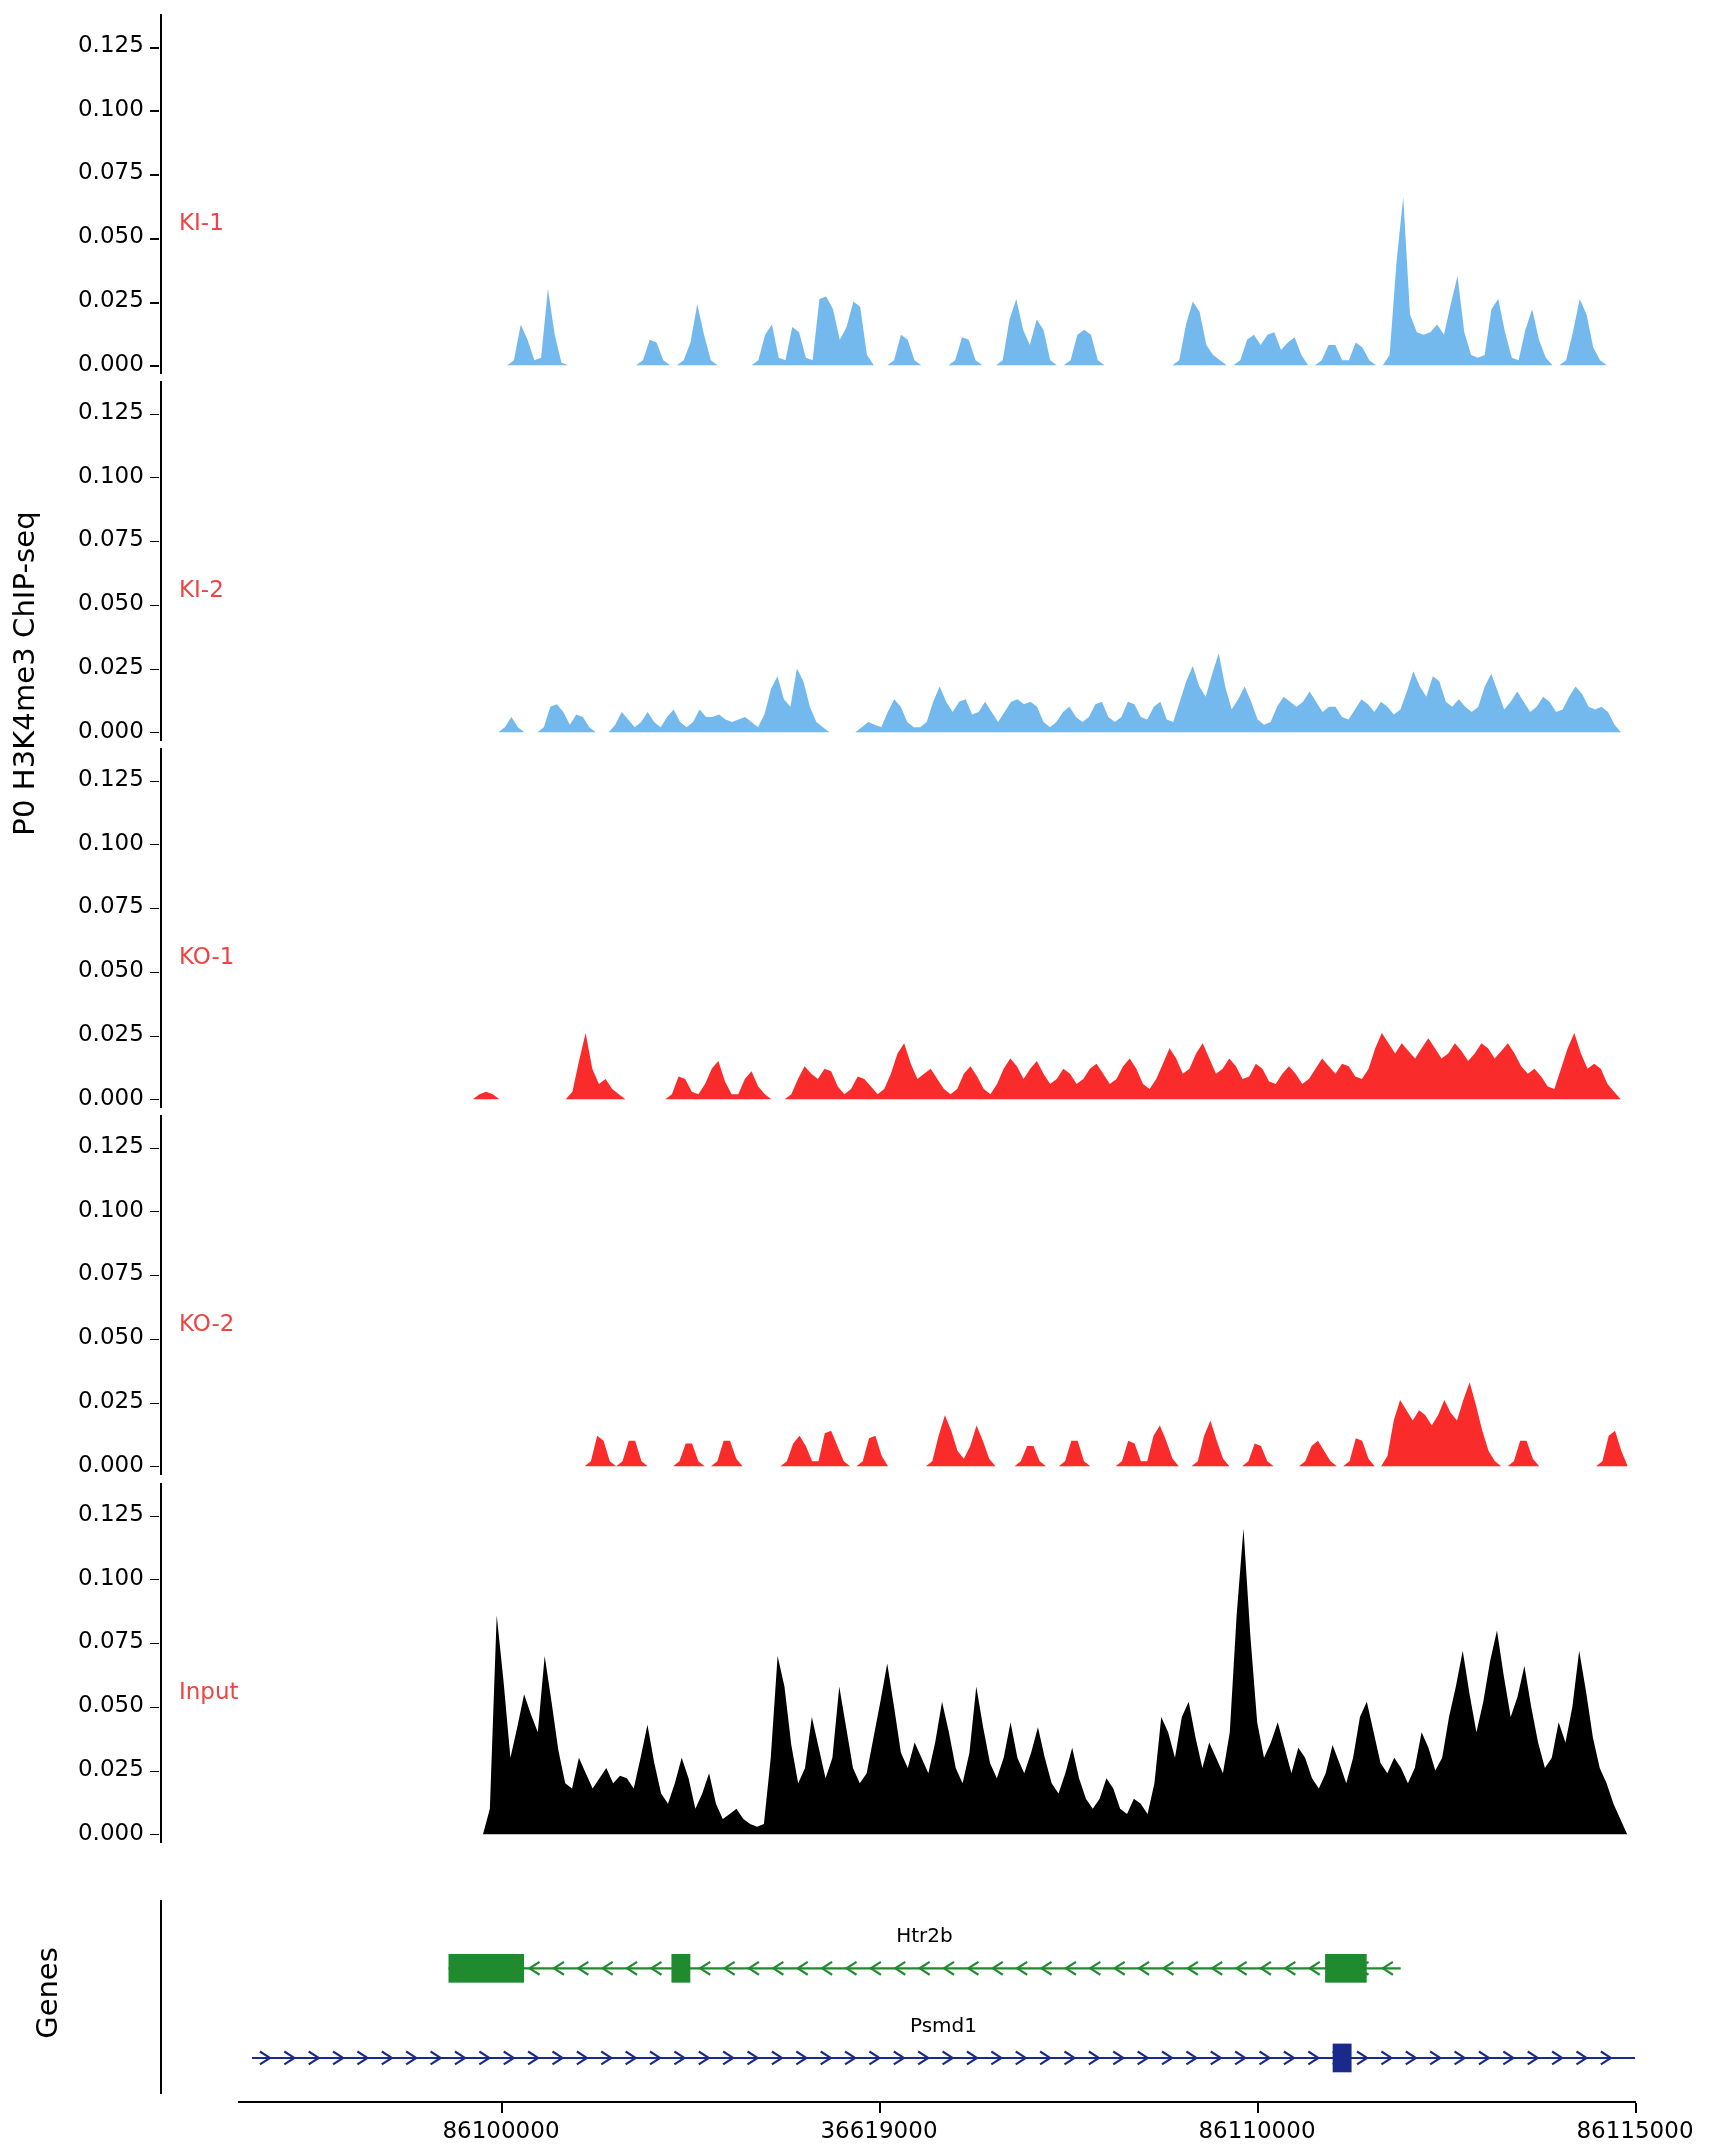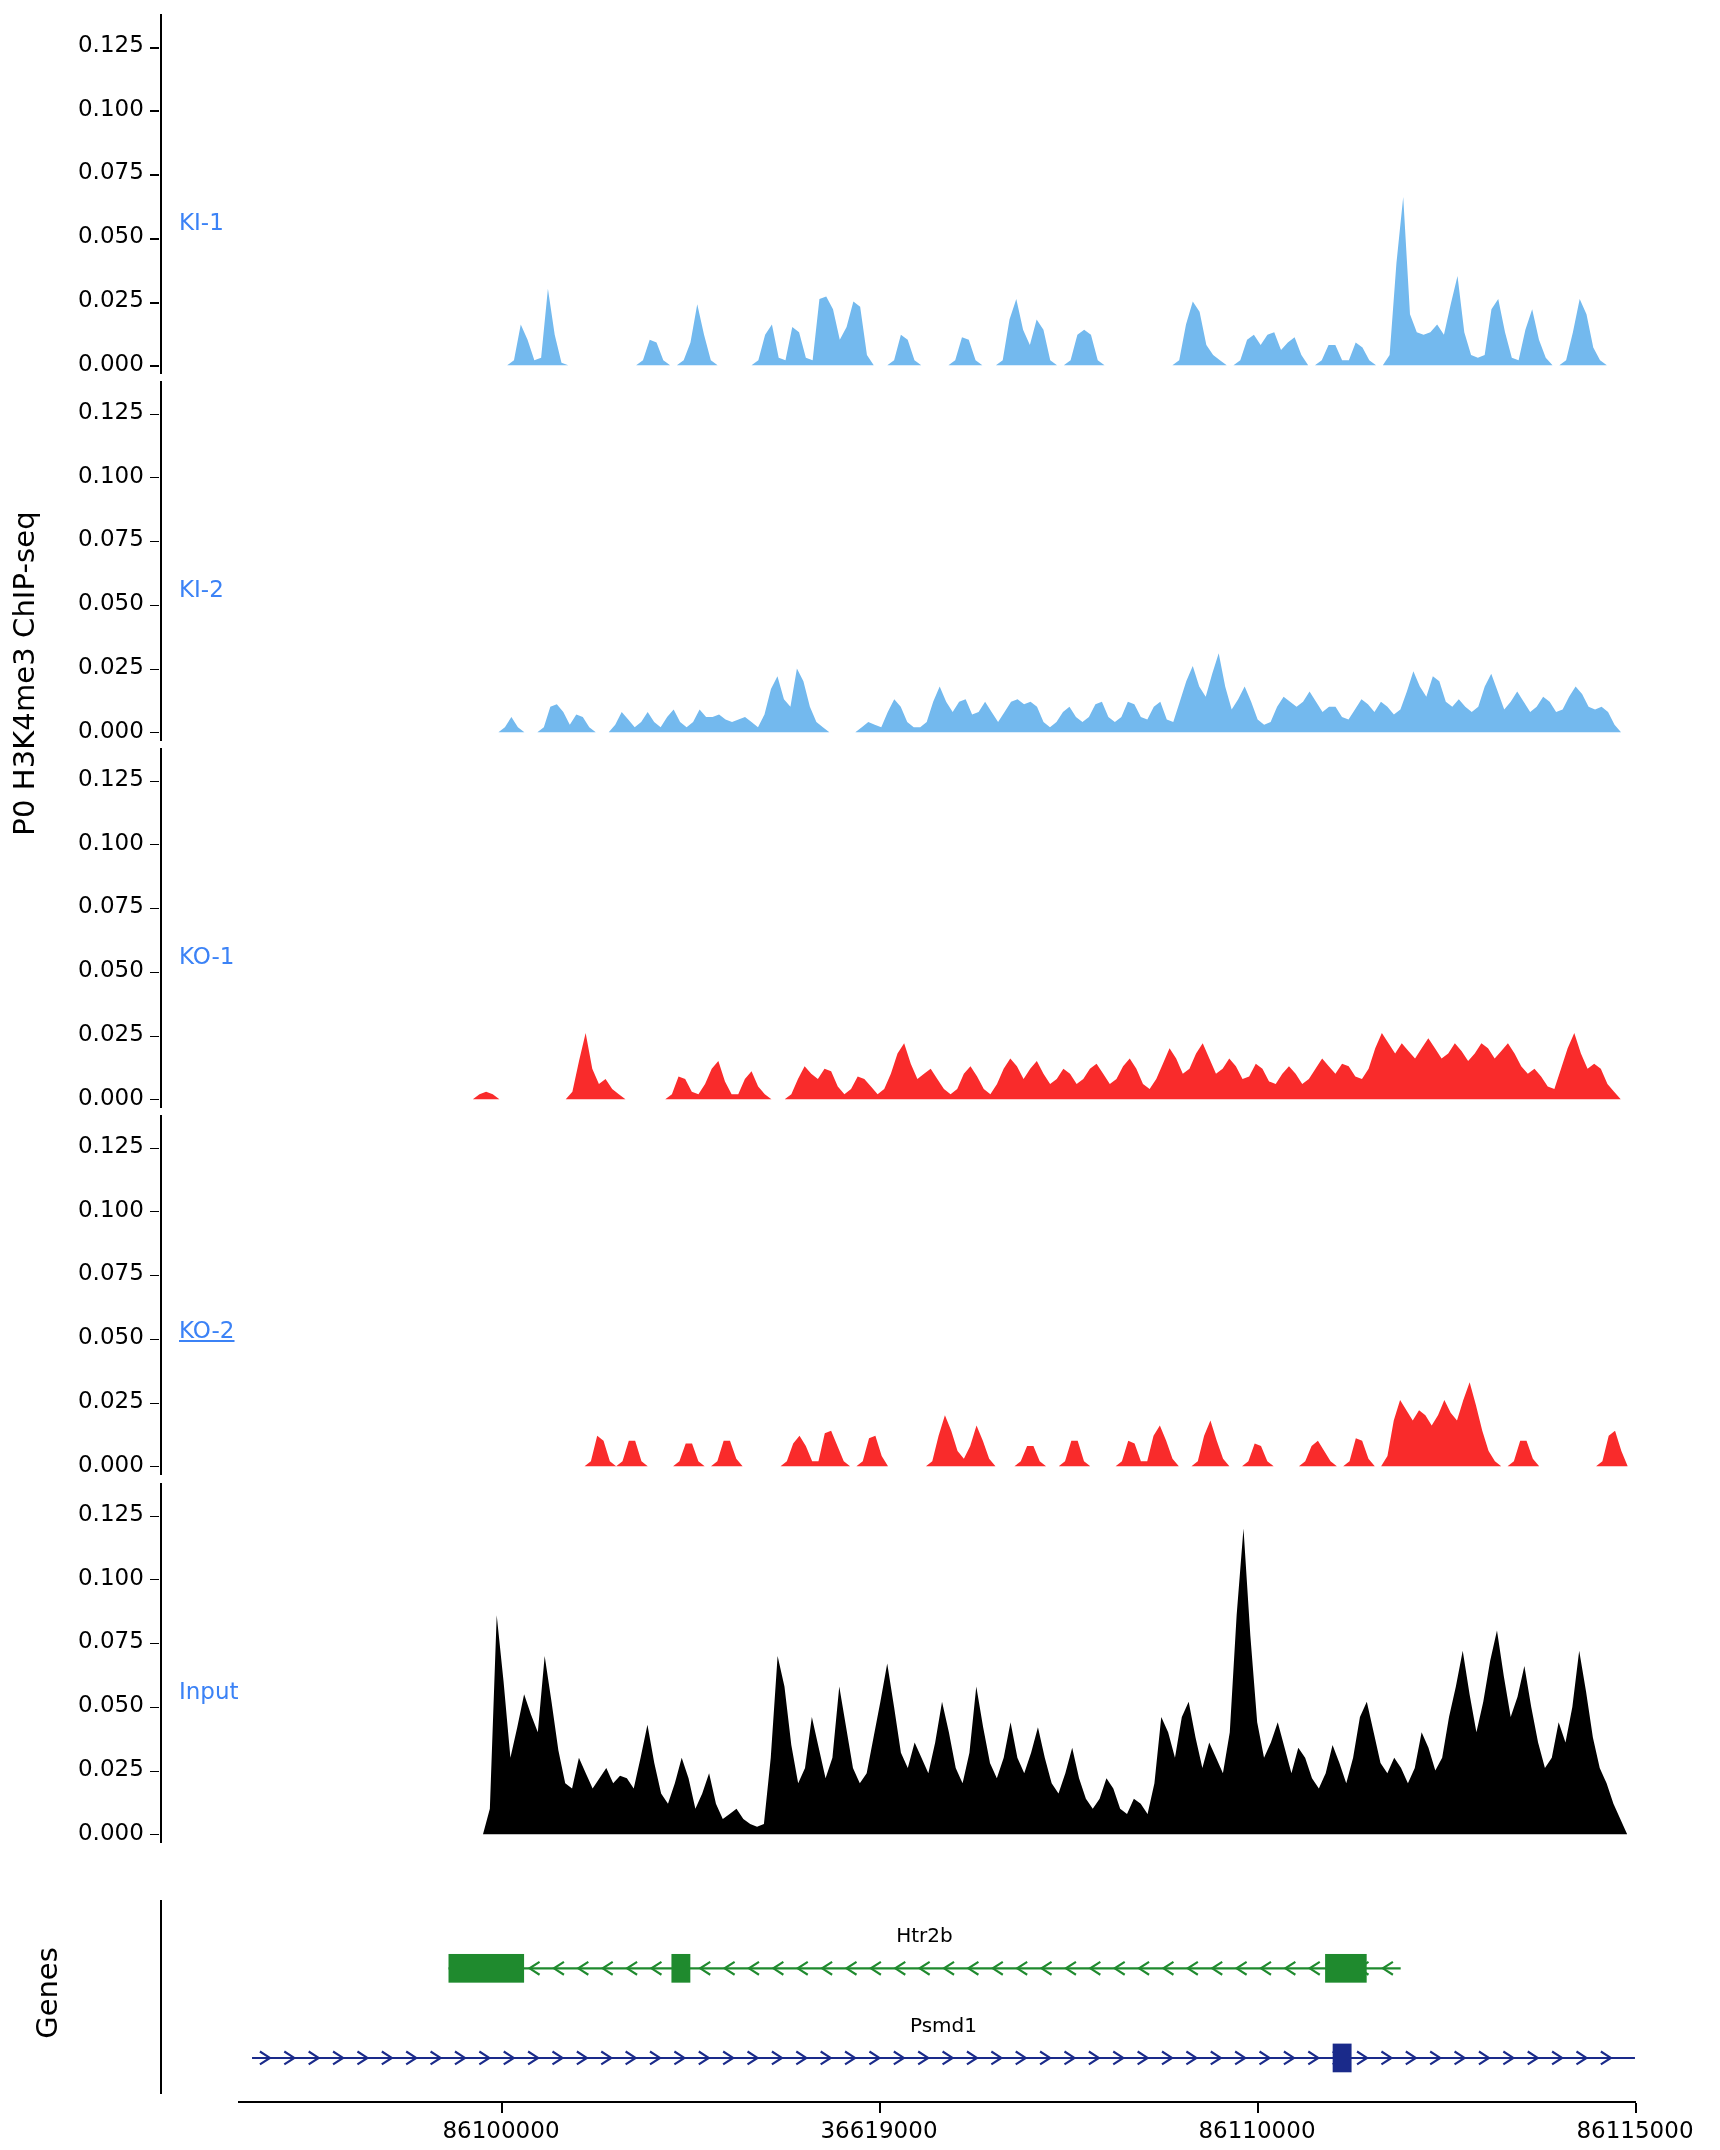--- a/index.html
+++ b/index.html
@@ -60,21 +60,21 @@
   .ytlabel {
     position: absolute;
     font-size: 23px;
     color: #000;
     text-align: right;
     white-space: nowrap;
   }
   .trackname {
     position: absolute;
     font-size: 23px;
-    color: #3b82f6;
+    color: #ef4444;
     white-space: nowrap;
   }
   .plotsvg {
     position: absolute;
     left: 0;
     top: 0;
   }
   .xtlabel {
     position: absolute;
     font-size: 23px;
@@ -163,21 +163,21 @@
         <div class="tick" style="left: 150px; top: 288px;"></div>
         <div class="ytlabel" style="left: 10.8px; width: 133px; top: 272px;">0.025</div>
         <div class="tick" style="left: 150px; top: 224px;"></div>
         <div class="ytlabel" style="left: 10.8px; width: 133px; top: 208px;">0.050</div>
         <div class="tick" style="left: 150px; top: 160px;"></div>
         <div class="ytlabel" style="left: 10.8px; width: 133px; top: 144px;">0.075</div>
         <div class="tick" style="left: 150px; top: 96px;"></div>
         <div class="ytlabel" style="left: 10.8px; width: 133px; top: 81px;">0.100</div>
         <div class="tick" style="left: 150px; top: 33px;"></div>
         <div class="ytlabel" style="left: 10.8px; width: 133px; top: 17px;">0.125</div>
-        <div class="trackname" style="left: 179px; top: 202px; text-decoration: underline;">KO-2</div>
+        <div class="trackname" style="left: 179px; top: 195px;">KO-2</div>
         <svg class="plotsvg" width="1473" height="360" style="left: 161px; top: 0px;" viewBox="0 0 2055 502">
           <path d="M0.00,490.00 L8.82,490.00 L17.64,490.00 L26.46,490.00 L35.28,490.00 L44.10,490.00 L52.92,490.00 L61.74,490.00 L70.56,490.00 L79.38,490.00 L88.20,490.00 L97.02,490.00 L105.84,490.00 L114.66,490.00 L123.48,490.00 L132.30,490.00 L141.12,490.00 L149.94,490.00 L158.76,490.00 L167.58,490.00 L176.39,490.00 L185.21,490.00 L194.03,490.00 L202.85,490.00 L211.67,490.00 L220.49,490.00 L229.31,490.00 L238.13,490.00 L246.95,490.00 L255.77,490.00 L264.59,490.00 L273.41,490.00 L282.23,490.00 L291.05,490.00 L299.87,490.00 L308.69,490.00 L317.51,490.00 L326.33,490.00 L335.15,490.00 L343.97,490.00 L352.79,490.00 L361.61,490.00 L370.43,490.00 L379.25,490.00 L388.07,490.00 L396.89,490.00 L405.71,490.00 L414.53,490.00 L423.35,490.00 L432.17,490.00 L440.99,490.00 L449.81,490.00 L458.63,490.00 L467.45,490.00 L476.27,490.00 L485.09,490.00 L493.91,490.00 L502.73,490.00 L511.55,490.00 L520.36,490.00 L529.18,490.00 L538.00,490.00 L546.82,490.00 L555.64,490.00 L564.46,490.00 L573.28,490.00 L582.10,490.00 L590.92,490.00 L599.74,482.89 L608.56,447.33 L617.38,454.44 L626.20,482.89 L635.02,490.00 L643.84,482.89 L652.66,454.44 L661.48,454.44 L670.30,482.89 L679.12,490.00 L687.94,490.00 L696.76,490.00 L705.58,490.00 L714.40,490.00 L723.22,482.89 L732.04,458.00 L740.86,458.00 L749.68,482.89 L758.50,490.00 L767.32,490.00 L776.14,482.89 L784.96,454.44 L793.78,454.44 L802.60,479.33 L811.42,490.00 L820.24,490.00 L829.06,490.00 L837.88,490.00 L846.70,490.00 L855.52,490.00 L864.33,490.00 L873.15,482.89 L881.97,458.00 L890.79,447.33 L899.61,461.56 L908.43,482.89 L917.25,482.89 L926.07,443.78 L934.89,440.22 L943.71,461.56 L952.53,482.89 L961.35,490.00 L970.17,490.00 L978.99,482.89 L987.81,450.89 L996.63,447.33 L1005.45,475.78 L1014.27,490.00 L1023.09,490.00 L1031.91,490.00 L1040.73,490.00 L1049.55,490.00 L1058.37,490.00 L1067.19,490.00 L1076.01,482.89 L1084.83,447.33 L1093.65,418.89 L1102.47,440.22 L1111.29,468.67 L1120.11,479.33 L1128.93,461.56 L1137.75,433.11 L1146.57,454.44 L1155.39,479.33 L1164.21,490.00 L1173.03,490.00 L1181.85,490.00 L1190.67,490.00 L1199.48,482.89 L1208.30,461.56 L1217.12,461.56 L1225.94,482.89 L1234.76,490.00 L1243.58,490.00 L1252.40,490.00 L1261.22,482.89 L1270.04,454.44 L1278.86,454.44 L1287.68,482.89 L1296.50,490.00 L1305.32,490.00 L1314.14,490.00 L1322.96,490.00 L1331.78,490.00 L1340.60,482.89 L1349.42,454.44 L1358.24,458.00 L1367.06,482.89 L1375.88,482.89 L1384.70,447.33 L1393.52,433.11 L1402.34,454.44 L1411.16,479.33 L1419.98,490.00 L1428.80,490.00 L1437.62,490.00 L1446.44,482.89 L1455.26,447.33 L1464.08,426.00 L1472.90,454.44 L1481.72,479.33 L1490.54,490.00 L1499.36,490.00 L1508.18,490.00 L1517.00,482.89 L1525.82,458.00 L1534.64,461.56 L1543.45,482.89 L1552.27,490.00 L1561.09,490.00 L1569.91,490.00 L1578.73,490.00 L1587.55,490.00 L1596.37,482.89 L1605.19,461.56 L1614.01,454.44 L1622.83,468.67 L1631.65,482.89 L1640.47,490.00 L1649.29,490.00 L1658.11,482.89 L1666.93,450.89 L1675.75,454.44 L1684.57,479.33 L1693.39,490.00 L1702.21,490.00 L1711.03,475.78 L1719.85,426.00 L1728.67,397.56 L1737.49,411.78 L1746.31,426.00 L1755.13,411.78 L1763.95,418.89 L1772.77,433.11 L1781.59,418.89 L1790.41,397.56 L1799.23,415.33 L1808.05,426.00 L1816.87,397.56 L1825.69,372.67 L1834.51,404.67 L1843.33,440.22 L1852.15,468.67 L1860.97,482.89 L1869.79,490.00 L1878.61,490.00 L1887.42,482.89 L1896.24,454.44 L1905.06,454.44 L1913.88,479.33 L1922.70,490.00 L1931.52,490.00 L1940.34,490.00 L1949.16,490.00 L1957.98,490.00 L1966.80,490.00 L1975.62,490.00 L1984.44,490.00 L1993.26,490.00 L2002.08,490.00 L2010.90,482.89 L2019.72,447.33 L2028.54,440.22 L2037.36,468.67 L2046.18,490.00 L2055.00,490.00 L2055.00,490.00 L0,490.00 Z" fill="#f92b2b" stroke="none"></path>
         </svg>
       </div>
       <div class="track" style="top: 1483px; height: 367px;">
         <div class="axis-line" style="left: 160px; top: 0px; width: 2.2px; height: 360px;"></div>
         <div class="tick" style="left: 150px; top: 351px;"></div>
         <div class="ytlabel" style="left: 10.8px; width: 133px; top: 336px;">0.000</div>
         <div class="tick" style="left: 150px; top: 288px;"></div>
         <div class="ytlabel" style="left: 10.8px; width: 133px; top: 272px;">0.025</div>

